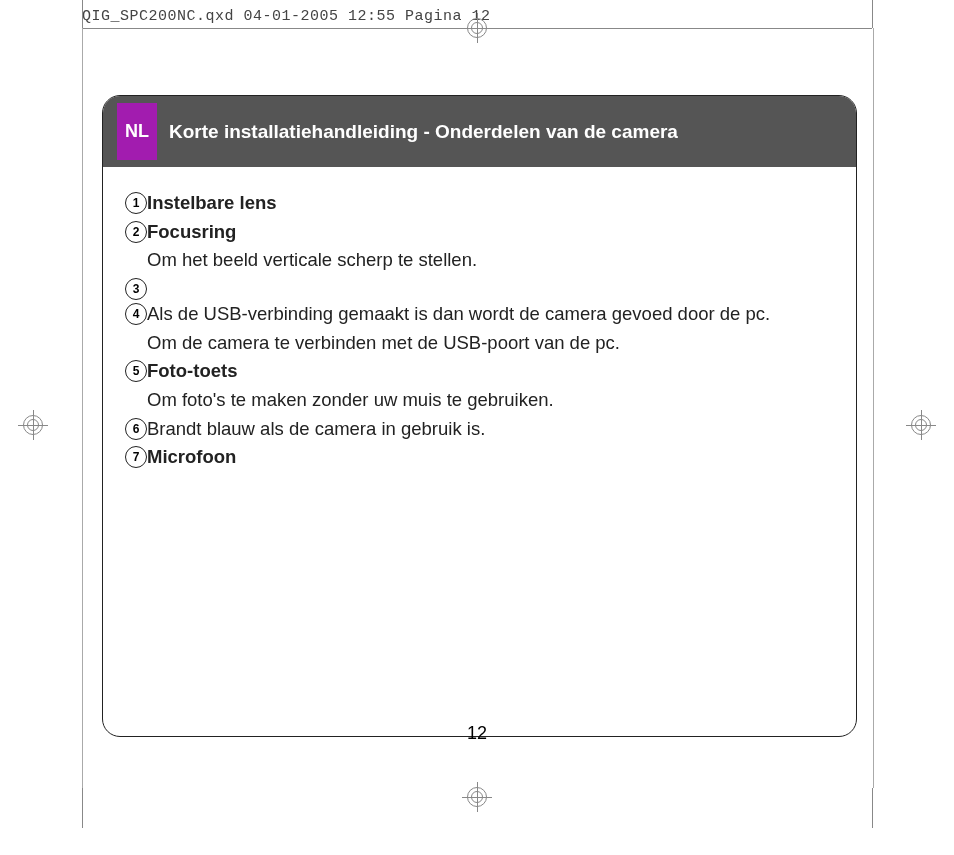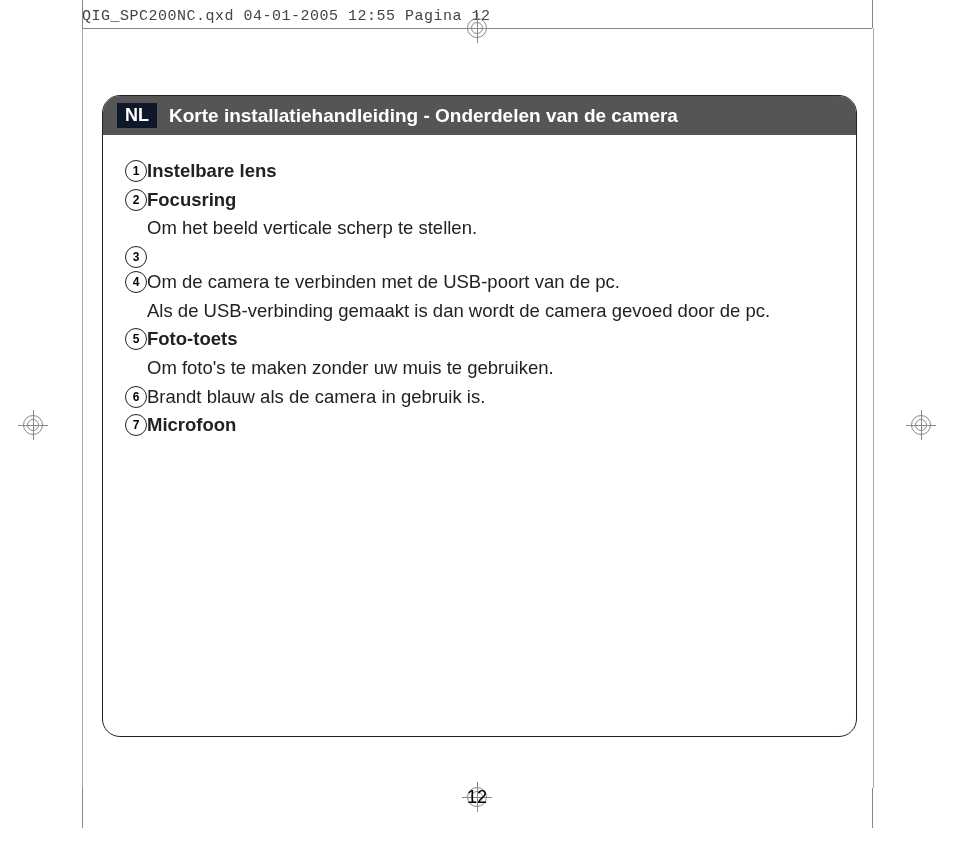--- a/index.html
+++ b/index.html
@@ -95,23 +95,23 @@
     background: #555;
     color: #fff;
     padding: 7px 14px;
     font-size: 19px;
     font-weight: bold;
     display: flex;
     align-items: center;
     gap: 12px;
   }
   .lang-badge {
-    background: #0f172a;
+    background: #a21caf;
     color: #fff;
-    padding: 2px 8px;
+    padding: 18px 8px;
     font-weight: bold;
     font-size: 18px;
   }
   .items {
     padding: 22px 28px 20px 22px;
   }
   .item {
     display: flex;
     align-items: flex-start;
     margin-bottom: 0px;
@@ -134,21 +134,21 @@
     color: #222;
     line-height: 1.55;
     font-family: "Gill Sans", "Trebuchet MS", Arial, sans-serif;
   }
   .item-title {
     font-weight: 600;
   }
   .page-num {
     position: absolute;
     width: 100%;
-    top: 787px;
+    top: 723px;
     text-align: center;
     font-size: 18px;
     font-family: "Gill Sans", Arial, sans-serif;
   }
 </style>
 </head>
 <body>
 
 <div class="header-meta">QIG_SPC200NC.qxd  04-01-2005  12:55  Pagina 12</div>
 
@@ -195,22 +195,22 @@
           <div class="item-title">Focusring</div>
           <div>Om het beeld verticale scherp te stellen.</div>
         </div>
       </div>
       <div class="item">
         <div class="num">3</div>
       </div>
       <div class="item">
         <div class="num">4</div>
         <div class="item-body">
+          <div>Als de USB-verbinding gemaakt is dan wordt de camera gevoed door de pc.</div>
           <div>Om de camera te verbinden met de USB-poort van de pc.</div>
-          <div>Als de USB-verbinding gemaakt is dan wordt de camera gevoed door de pc.</div>
         </div>
       </div>
       <div class="item">
         <div class="num">5</div>
         <div class="item-body">
           <div class="item-title">Foto-toets</div>
           <div>Om foto's te maken zonder uw muis te gebruiken.</div>
         </div>
       </div>
       <div class="item">

